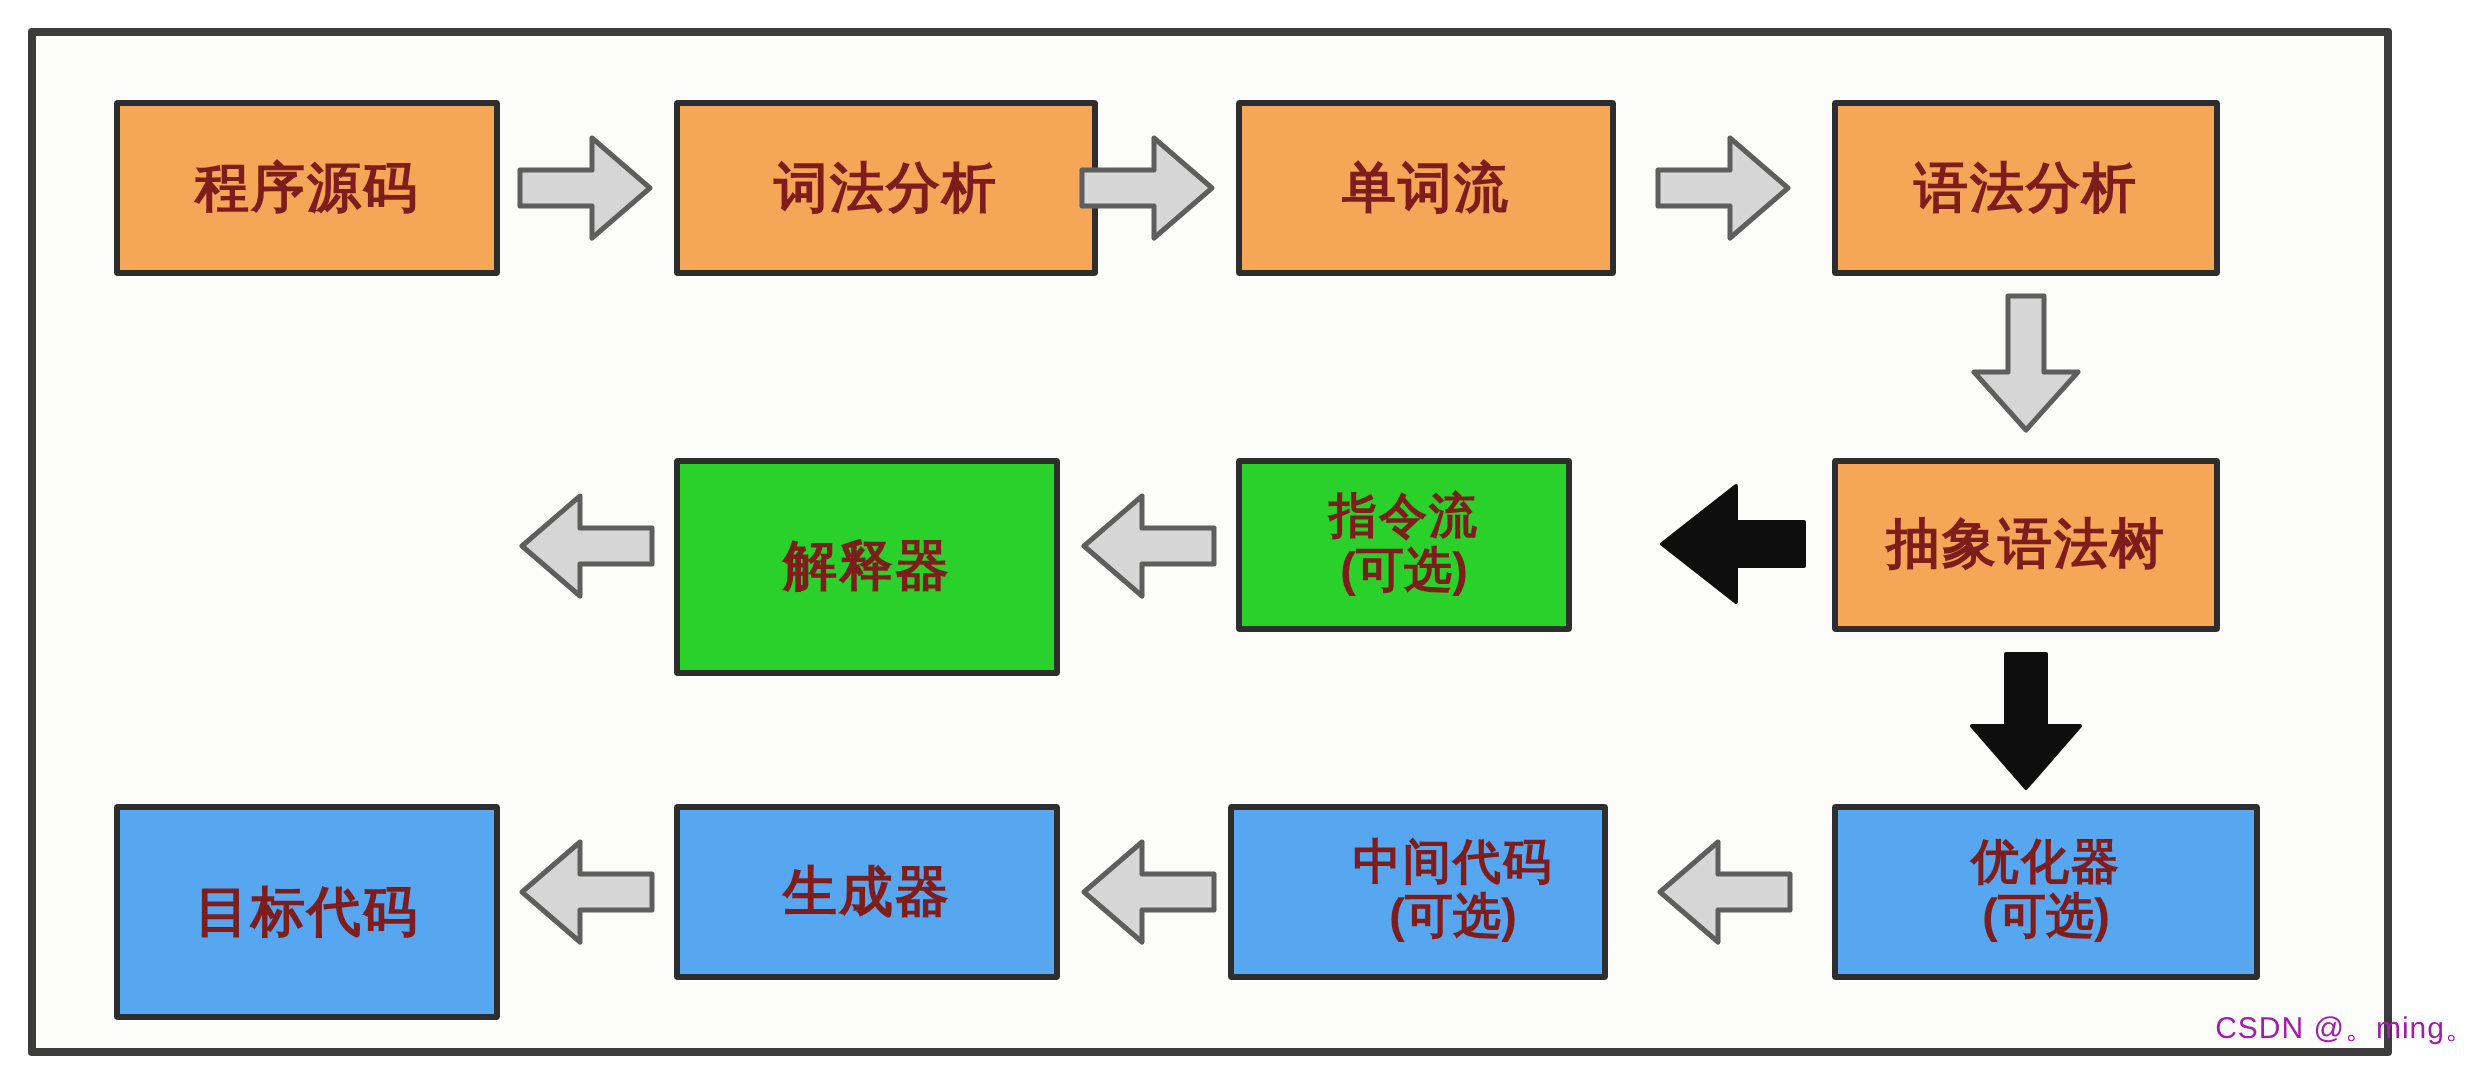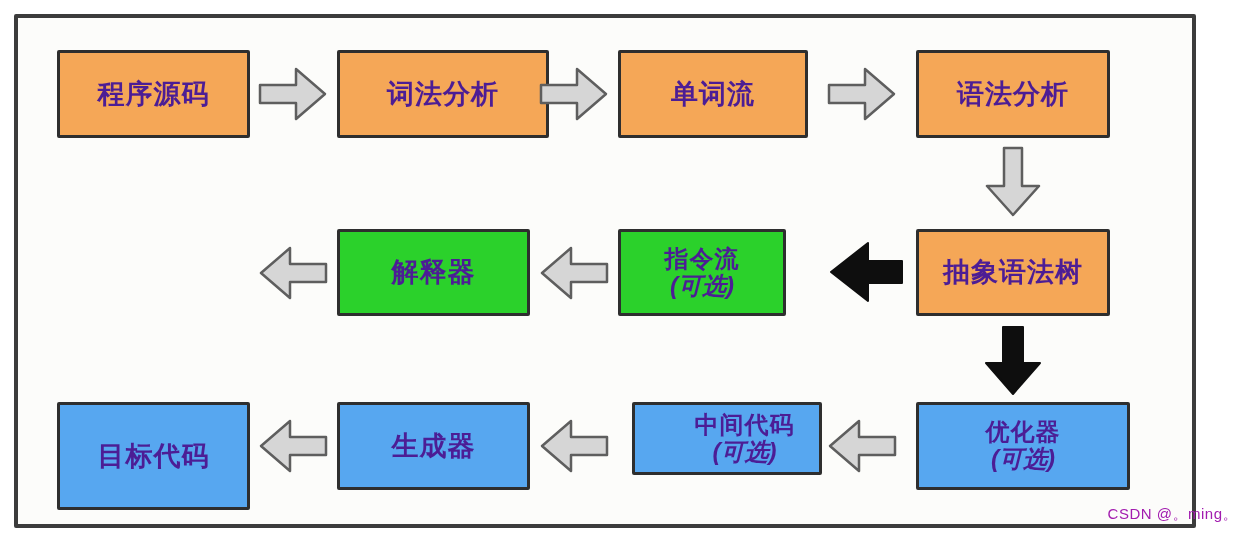--- a/index.html
+++ b/index.html
@@ -28,28 +28,28 @@
   }
   .box {
     position: absolute;
     box-sizing: border-box;
     border: 3px solid #2e2e2e;
     border-radius: 2px;
     display: flex;
     flex-direction: column;
     align-items: center;
     justify-content: center;
-    color: #4c1d95;
+    color: #7f1d1d;
     font-weight: 700;
     text-align: center;
     line-height: 1.12;
   }
   .box .box-label   { font-size: 27px; letter-spacing: 1px; }
   .box.two-line .box-label { font-size: 24px; }
-  .box .box-sublabel { font-size: 24px; letter-spacing: 0; font-style: italic; }
+  .box .box-sublabel { font-size: 24px; letter-spacing: 0; }
   .box .box-sublabel:empty { display: none; }
   .orange { background: #f5a757; }
   .green  { background: #2bd12b; }
   .blue   { background: #57a7f0; }
   .arrow {
     position: absolute;
     display: block;
   }
   .arrow svg { display: block; width: 100%; height: 100%; }
   .watermark {
@@ -78,42 +78,42 @@
   </div>
   <div class="box orange" style="left:618px; top:50px; width:190px; height:88px;">
     <span class="box-label">单词流</span>
 
   </div>
   <div class="box orange" style="left:916px; top:50px; width:194px; height:88px;">
     <span class="box-label">语法分析</span>
 
   </div>
 
-  <div class="box green" style="left:337px; top:229px; width:193px; height:87px;">
+  <div class="box green" style="left:337px; top:229px; width:193px; height:109px;">
     <span class="box-label">解释器</span>
 
   </div>
   <div class="box green two-line" style="left:618px; top:229px; width:168px; height:87px;">
     <span class="box-label">指令流</span>
     <span class="box-sublabel">(可选)</span>
   </div>
   <div class="box orange" style="left:916px; top:229px; width:194px; height:87px;text-align:center;">
     <span class="box-label">抽象语法树</span>
 
   </div>
 
   <div class="box blue" style="left:57px; top:402px; width:193px; height:108px;">
     <span class="box-label">目标代码</span>
 
   </div>
   <div class="box blue" style="left:337px; top:402px; width:193px; height:88px;">
     <span class="box-label">生成器</span>
 
   </div>
-  <div class="box blue two-line" style="left:632px; top:402px; width:190px; height:73px;padding-left:35px;">
+  <div class="box blue two-line" style="left:614px; top:402px; width:190px; height:88px;padding-left:35px;">
     <span class="box-label">中间代码</span>
     <span class="box-sublabel">(可选)</span>
   </div>
   <div class="box blue two-line" style="left:916px; top:402px; width:214px; height:88px;">
     <span class="box-label">优化器</span>
     <span class="box-sublabel">(可选)</span>
   </div>
 
   <span class="arrow" style="left:258px; top:65px; width:70px; height:58px;">
     <svg viewBox="0 0 70 58">

